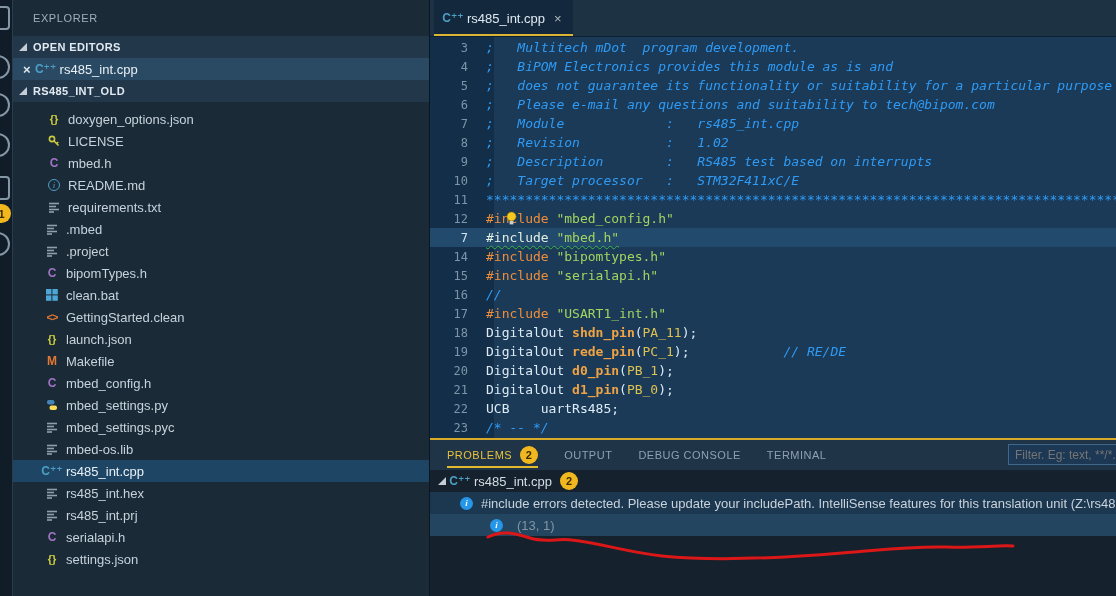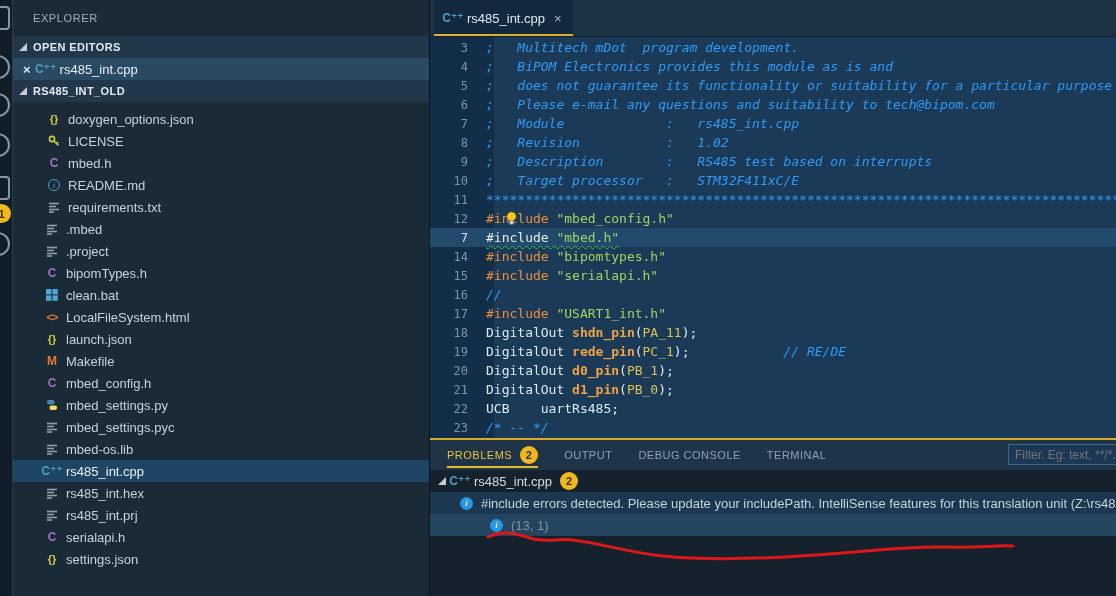--- a/index.html
+++ b/index.html
@@ -99,21 +99,21 @@
               color:#d5dde4; font-size:13px; }
   .tree-row .lbl { margin-left:6px; }
   .prob-row { height:22px; display:flex; align-items:center; white-space:nowrap;
               overflow:hidden; color:#c9d3db; font-size:13px; background:#1c3750; }
   .prob-row.i2 { padding-left:60px; }
   .prob-row.i1 { padding-left:30px; }
   .prob-row.sel { background:#234560; }
   .pinfo { width:13px; height:13px; border-radius:50%; background:#2596e8; color:#ffffff;
            font-size:9px; font-weight:bold; font-style:italic; font-family:"Liberation Serif",serif;
            display:inline-flex; align-items:center; justify-content:center; margin-right:8px; flex:0 0 13px; }
-  .loc { color:#8494a2; }
+  .loc { color:#8494a2; margin-left:6px; }
   .annotation { position:absolute; left:0; top:0; pointer-events:none; }
 </style>
 </head>
 <body>
 
 <div class="app">
 
   <div class="activity">
     <div class="abicon sq" style="top:6px"></div>
     <div class="abicon" style="top:55px"></div>
@@ -219,21 +219,21 @@
                 <rect x="6.4" y="0" width="5.4" height="5.4"></rect>
                 <rect x="0" y="6.4" width="5.4" height="5.4"></rect>
                 <rect x="6.4" y="6.4" width="5.4" height="5.4"></rect>
               </g>
             </svg>
           </span>
           <span class="lbl">clean.bat</span>
         </div>
         <div class="file-row">
           <span class="ic ic-html">&lt;&gt;</span>
-          <span class="lbl">LocalFileSystem.html</span>
+          <span class="lbl">GettingStarted.clean</span>
         </div>
         <div class="file-row">
           <span class="ic ic-json">{}</span>
           <span class="lbl">launch.json</span>
         </div>
         <div class="file-row">
           <span class="ic ic-mk">M</span>
           <span class="lbl">Makefile</span>
         </div>
         <div class="file-row">

